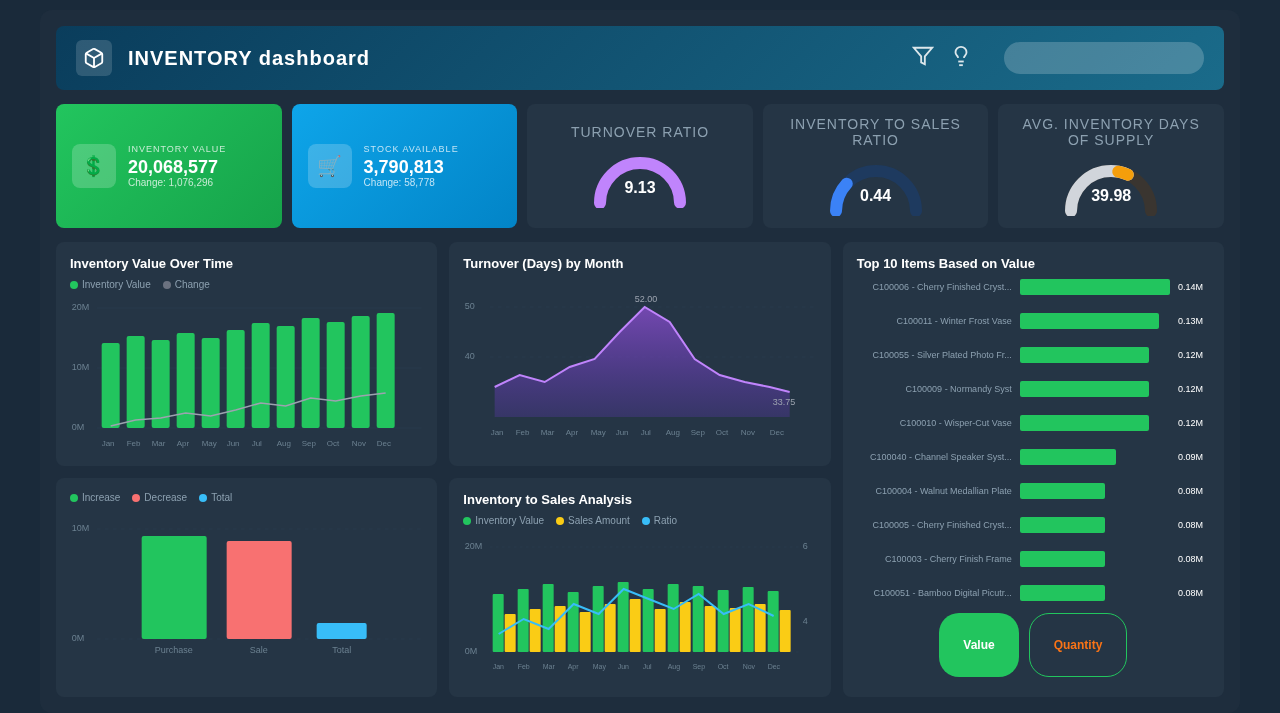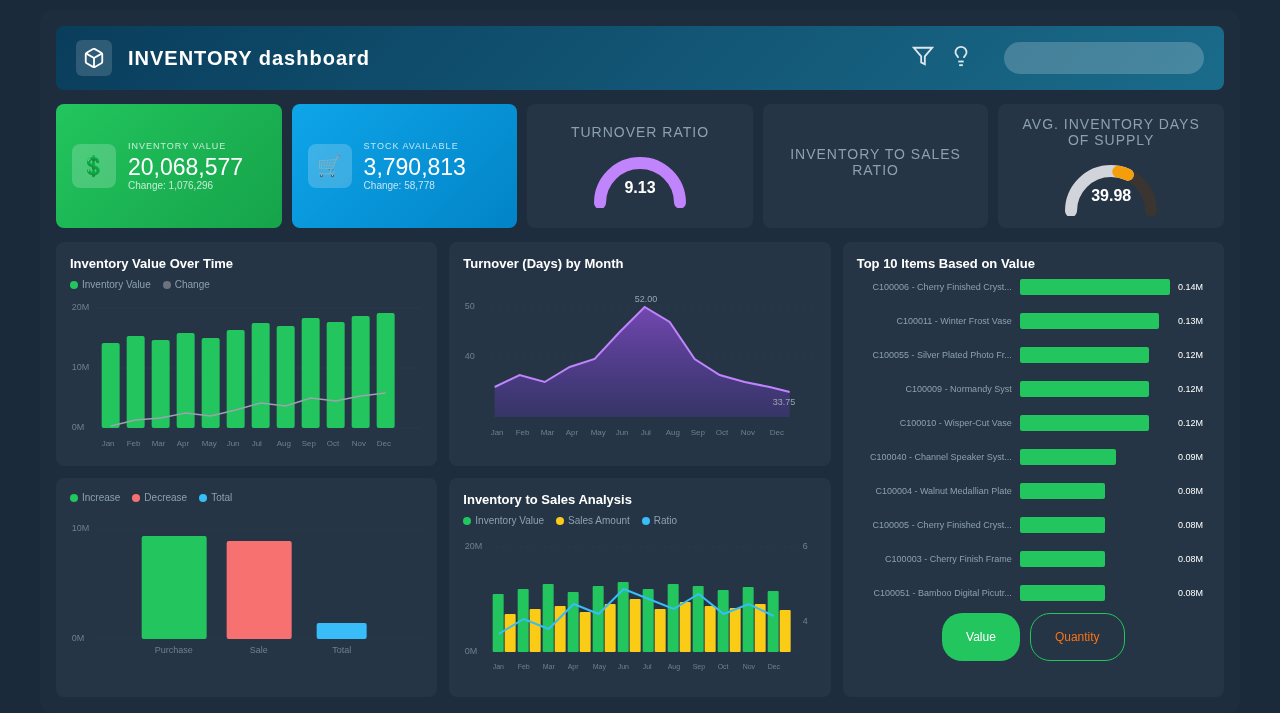--- a/index.html
+++ b/index.html
@@ -92,22 +92,22 @@
     }
     .kpi-text { flex: 1; }
     .kpi-label {
       font-size: 9px;
       color: rgba(255,255,255,0.75);
       letter-spacing: 1px;
       text-transform: uppercase;
       margin-bottom: 4px;
     }
     .kpi-value {
-      font-size: 23px;
-      font-weight: 400;
+      font-size: 18px;
+      font-weight: 700;
       color: white;
       line-height: 1.1;
     }
     .kpi-change {
       font-size: 10px;
       color: rgba(255,255,255,0.75);
     }
     .kpi-gauge-card {
       background: #253545;
       border-radius: 8px;
@@ -219,23 +219,23 @@
       flex-shrink: 0;
     }
     .top-buttons {
       display: flex;
       gap: 10px;
       margin-top: 12px;
       justify-content: center;
     }
     .top-btn {
       border-radius: 20px;
-      padding: 16px 24px;
+      padding: 24px 24px;
       font-size: 12px;
-      font-weight: 400;
+      font-weight: 700;
       cursor: pointer;
       border: none;
     }
     .top-btn.active { background: #22c55e; color: white; }
     .top-btn.inactive { background: transparent; color: #f97316; border: 1.5px solid #22c55e; }
     
     svg text { font-family: 'Segoe UI', Arial, sans-serif; }
   </style>
 </head>
 <body>
@@ -296,20 +296,27 @@
         <svg class="gauge-svg" width="100" height="60" viewBox="0 0 100 60">
           <path d="M10,55 A40,40 0 0,1 90,55" fill="none" stroke="#3d2d4d" stroke-width="12" stroke-linecap="round"></path>
           <path d="M10,55 A40,40 0 0,1 90,55" fill="none" stroke="#c084fc" stroke-width="12" stroke-linecap="round" stroke-dasharray="125,200"></path>
         </svg>
         <div class="gauge-value">9.13</div>
       </div>
     </div>
 
     <div class="kpi-gauge-card">
       <div class="kpi-gauge-label">INVENTORY TO SALES RATIO</div>
+      <div class="gauge-container">
+        <svg class="gauge-svg" width="100" height="60" viewBox="0 0 100 60">
+          <path d="M10,55 A40,40 0 0,1 90,55" fill="none" stroke="#1e3a5f" stroke-width="12" stroke-linecap="round"></path>
+          <path d="M10,55 A40,40 0 0,1 90,55" fill="none" stroke="#3b82f6" stroke-width="12" stroke-linecap="round" stroke-dasharray="30,200"></path>
+        </svg>
+        <div class="gauge-value">0.44</div>
+      </div>
     </div>
 
     <div class="kpi-gauge-card">
       <div class="kpi-gauge-label">AVG. INVENTORY DAYS OF SUPPLY</div>
       <div class="gauge-container">
         <svg class="gauge-svg" width="100" height="60" viewBox="0 0 100 60">
           <path d="M10,55 A40,40 0 0,1 90,55" fill="none" stroke="#3a3530" stroke-width="12" stroke-linecap="round"></path>
           <path d="M10,55 A40,40 0 0,1 90,55" fill="none" stroke="#d1d5db" stroke-width="12" stroke-linecap="round" stroke-dasharray="80,200"></path>
           <path d="M10,55 A40,40 0 0,1 90,55" fill="none" stroke="#f59e0b" stroke-width="12" stroke-linecap="round" stroke-dasharray="10,200" stroke-dashoffset="-70"></path>
         </svg>

